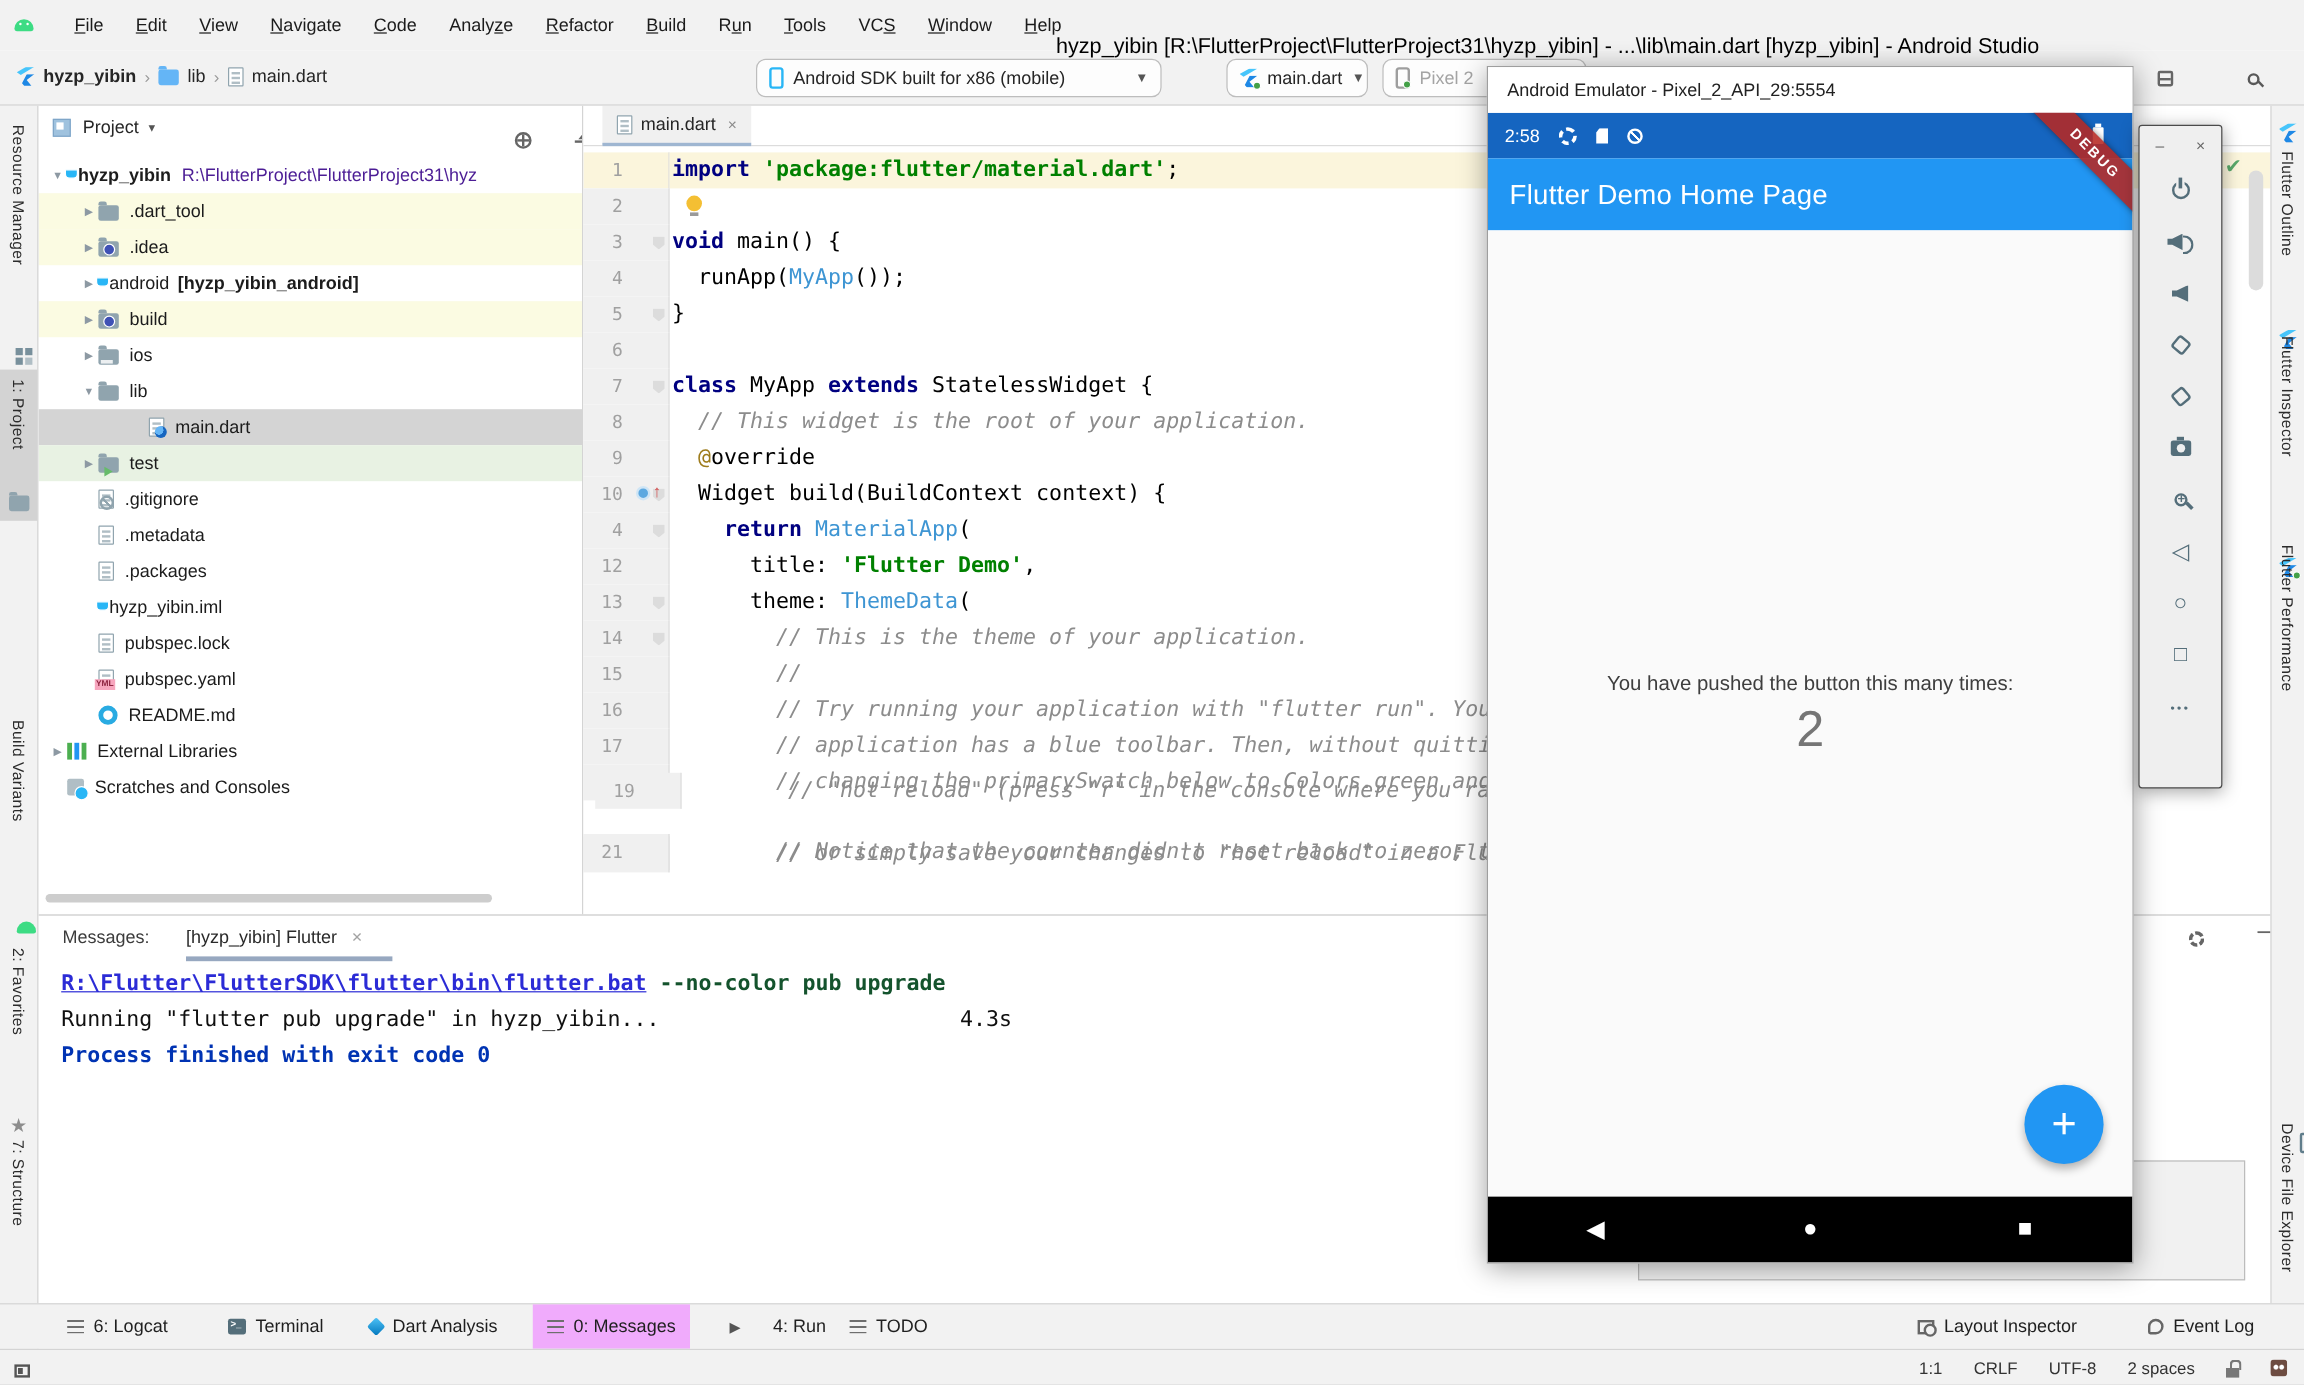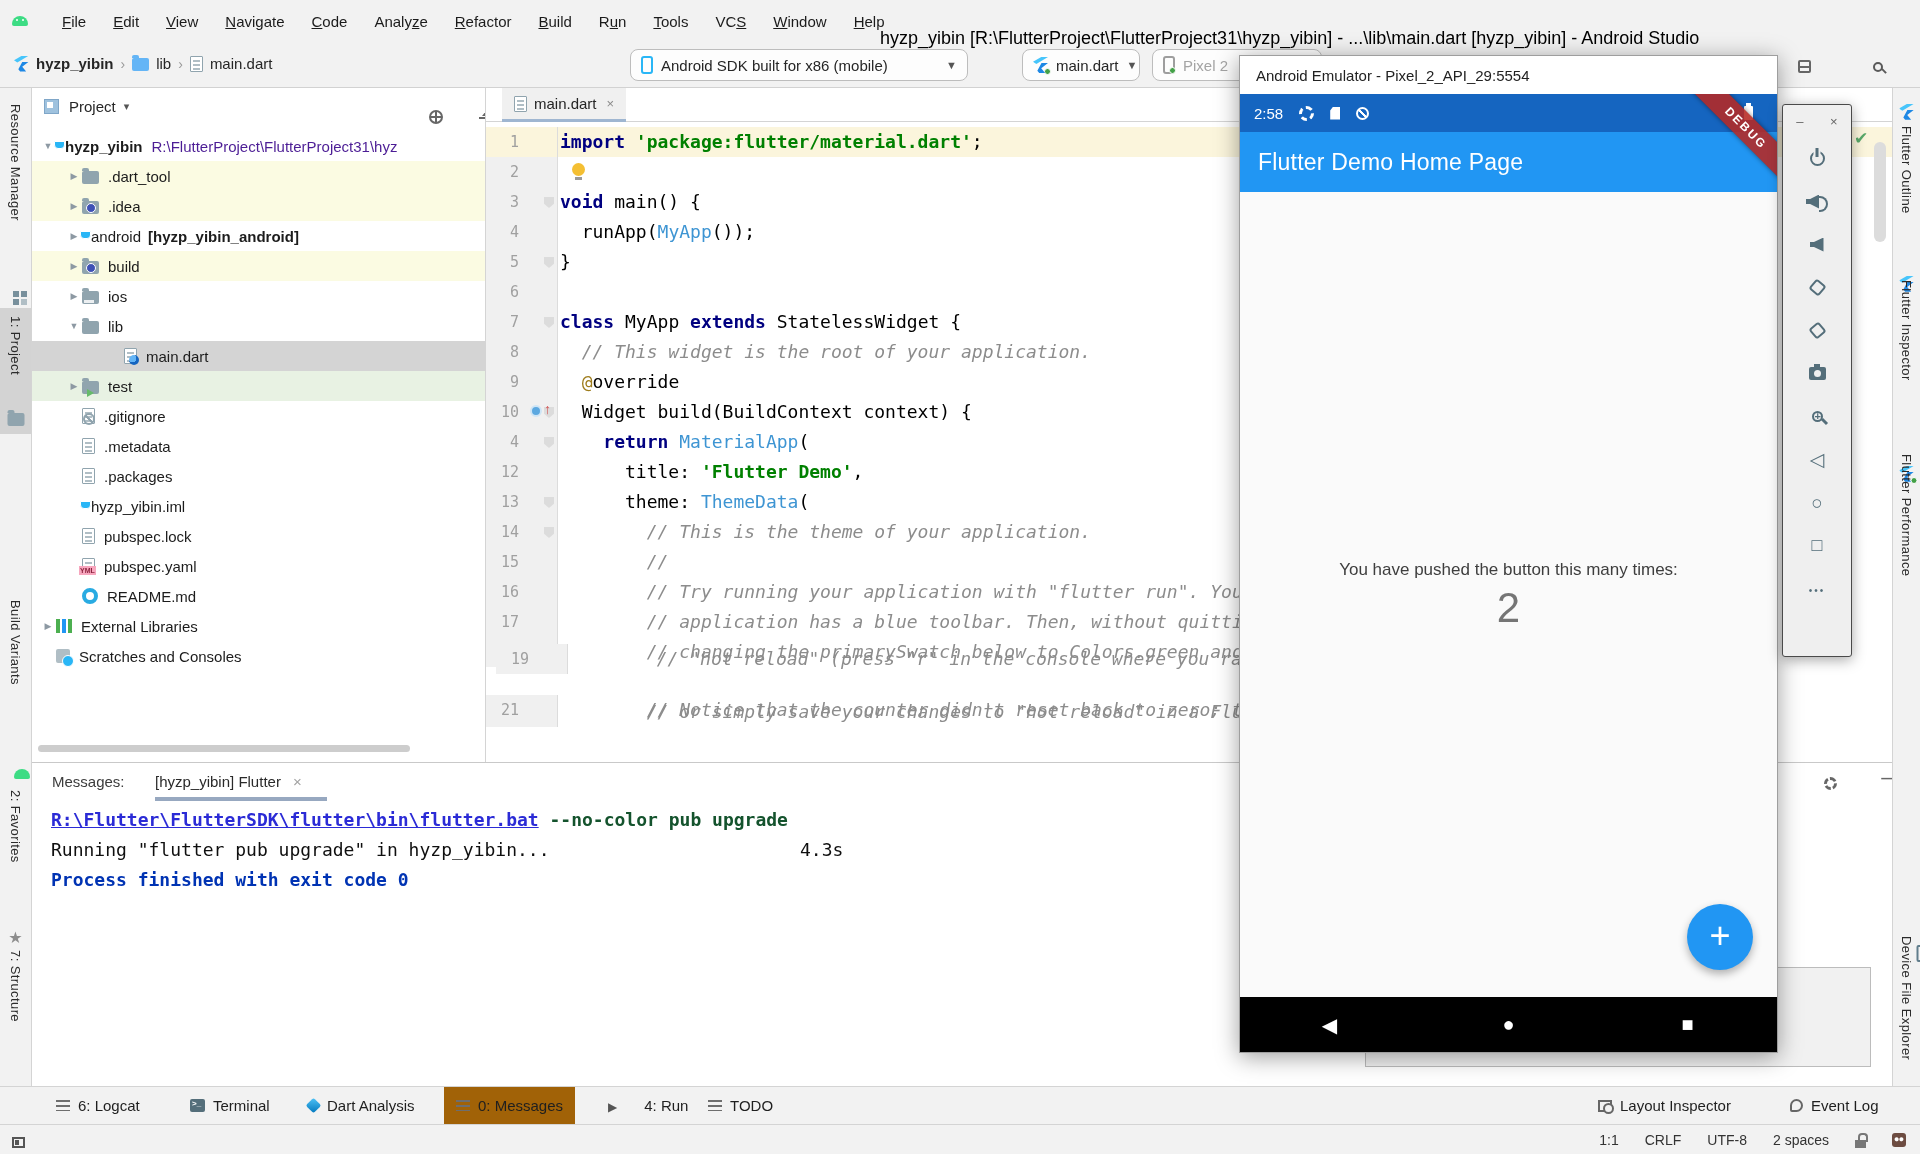--- a/index.html
+++ b/index.html
@@ -81,21 +81,21 @@
   .cline{position:absolute;left:19px;white-space:pre}
   .clink{color:#2B2BD6;text-decoration:underline;font-weight:bold}
   .cblue{color:#14532d;font-weight:bold}
   .cblack{color:#0f0f0f}
   .csys{color:#0033B3;font-weight:bold}
   .ctime{position:absolute;left:768px;color:#0f0f0f}
 
   
   .bbar{position:absolute;left:0;top:1086px;width:1920px;height:38px;background:#F2F2F2;border-top:1px solid #D4D4D4;z-index:6;font-size:15px;color:#1f1f1f}
   .bb-item{position:absolute;top:0;height:37px;display:flex;align-items:center;gap:8px;padding:0 12px}
-  .bb-item.active{background:#a16207}
+  .bb-item.active{background:#f0abfc}
   .sbar{position:absolute;left:0;top:1124px;width:1920px;height:30px;background:#F2F2F2;border-top:1px solid #D4D4D4;z-index:6;font-size:14px;color:#333}
   .sb-right{position:absolute;right:14px;top:0;height:29px;display:flex;align-items:center;gap:26px}
   .sb-left{position:absolute;left:12px;top:8px}
 
   
   .emu{position:absolute;left:1239px;top:55px;width:539px;height:998px;background:#fff;border:1px solid #9e9e9e;box-shadow:0 4px 22px rgba(0,0,0,.38);z-index:50}
   .emu-title{height:38px;display:flex;align-items:center;padding-left:16px;font-size:15px;color:#222;background:#fff}
   .phone{position:relative;height:958px;overflow:hidden}
   .astatus{height:38px;background:#1565C0;display:flex;align-items:center;color:#fff;padding:0 14px;gap:16px}
   .atime{font-size:15px}

